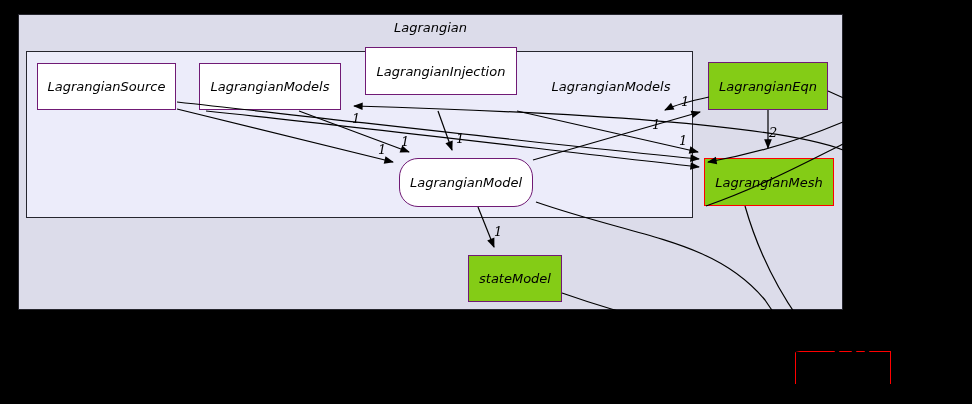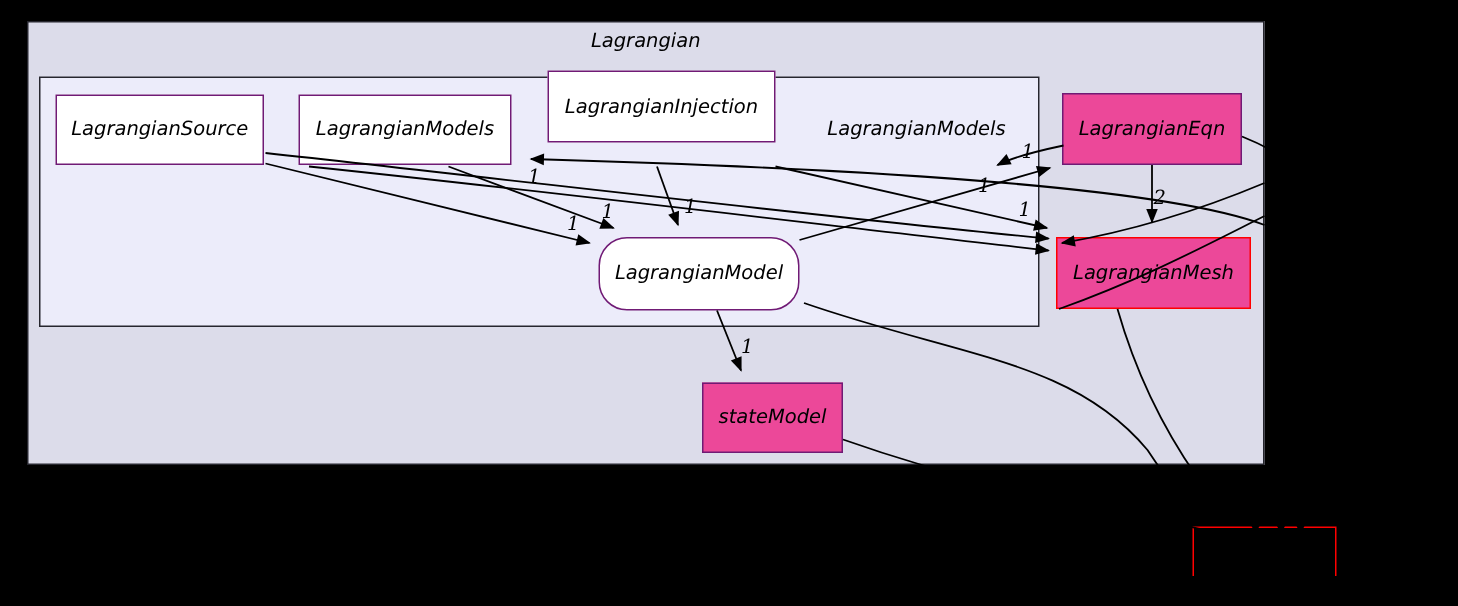--- a/index.html
+++ b/index.html
@@ -7,21 +7,21 @@
          font-family:"DejaVu Sans",sans-serif;font-style:italic;}
   .cluster{position:absolute;box-sizing:border-box;border:1px solid #26262e;}
   #outer-cluster{left:18px;top:14px;width:825px;height:296px;background:#dcdcea;}
   #inner-cluster{left:26px;top:51px;width:667px;height:167px;background:#ececfa;}
   .cluster-title{position:absolute;font-size:13px;color:#000;text-align:center;z-index:2;}
   #outer-title{left:18px;top:20px;width:825px;}
   #inner-title{left:541px;top:79px;width:140px;}
   .node{position:absolute;box-sizing:border-box;border:1px solid #701a75;display:flex;
         align-items:center;justify-content:center;font-size:13px;color:#000;z-index:3;}
   .fill-white{background:#ffffff;}
-  .fill-lav{background:#ec4899;}
+  .fill-lav{background:#84cc16;}
   .fill-black{background:#000000;}
   .border-red{border-color:#ff0000;}
   #n-src{left:37px;top:63px;width:139px;height:47px;}
   #n-models{left:199px;top:63px;width:142px;height:47px;}
   #n-inj{left:365px;top:47px;width:152px;height:48px;}
   #n-model{left:399px;top:158px;width:134px;height:49px;border-radius:19px;}
   #n-eqn{left:708px;top:62px;width:120px;height:48px;}
   #n-mesh{left:704px;top:158px;width:130px;height:48px;}
   #n-state{left:468px;top:255px;width:94px;height:47px;}
   #n-clip{left:795px;top:351px;width:96px;height:46px;}

